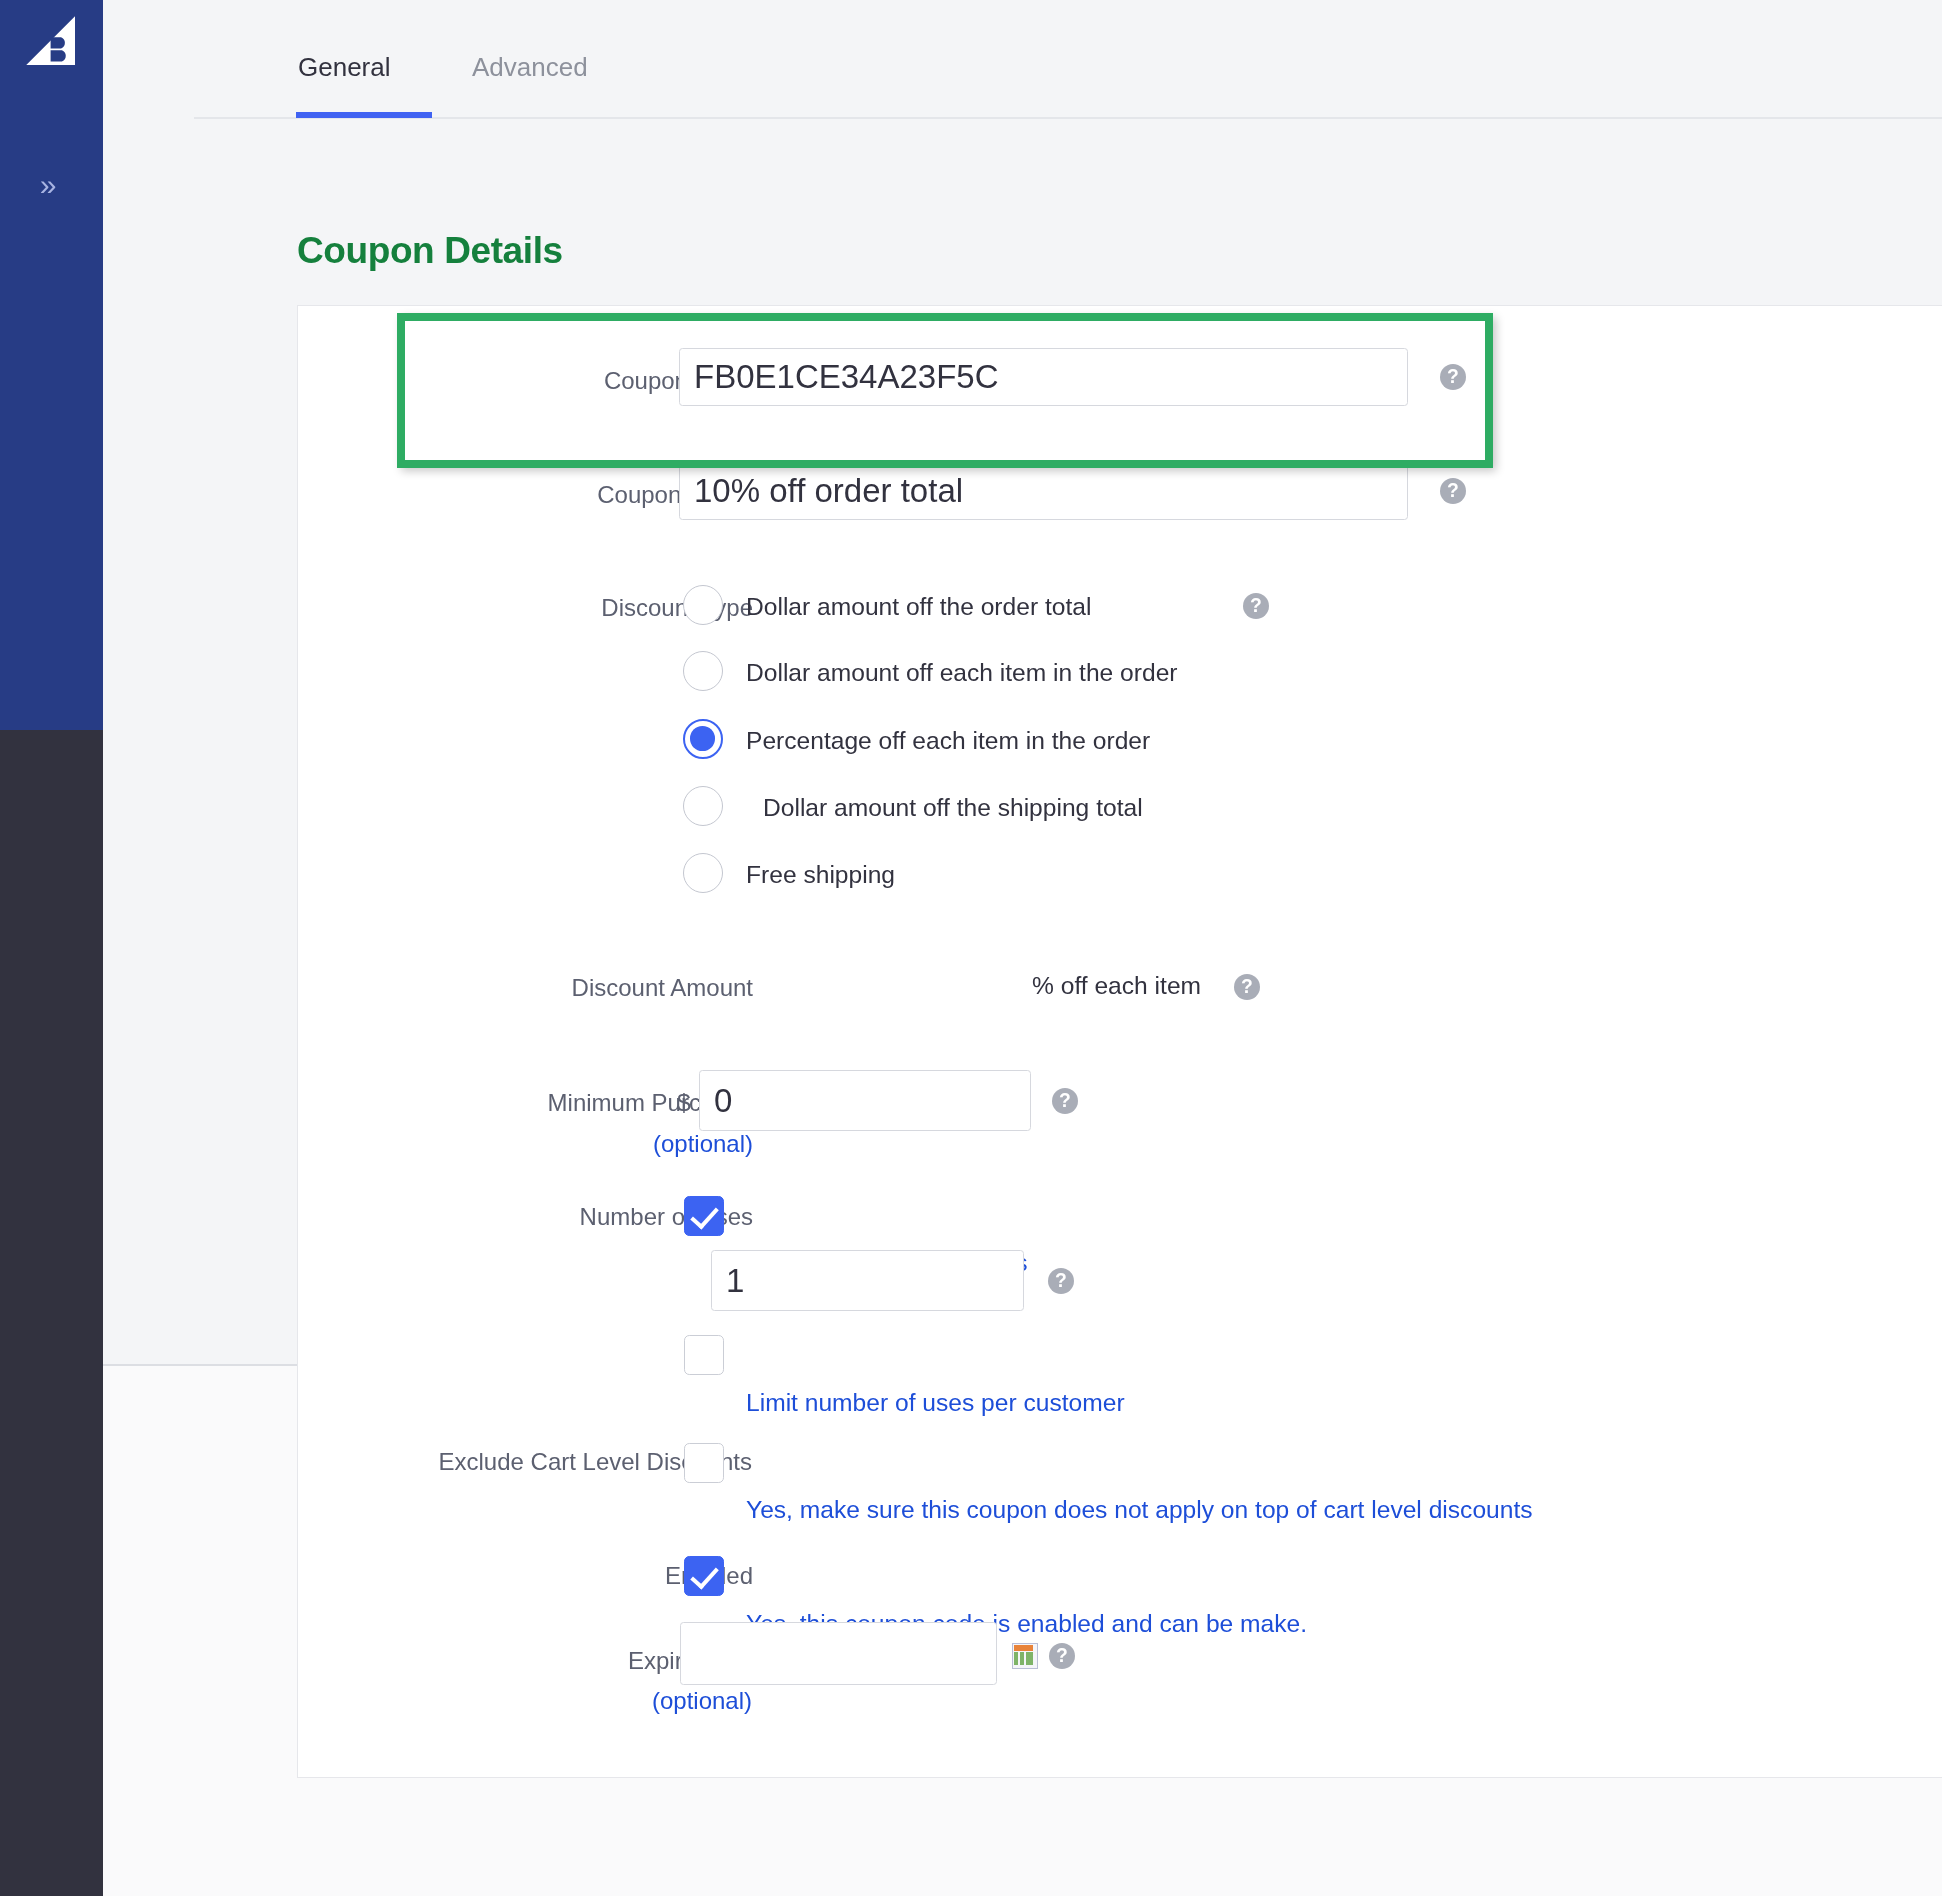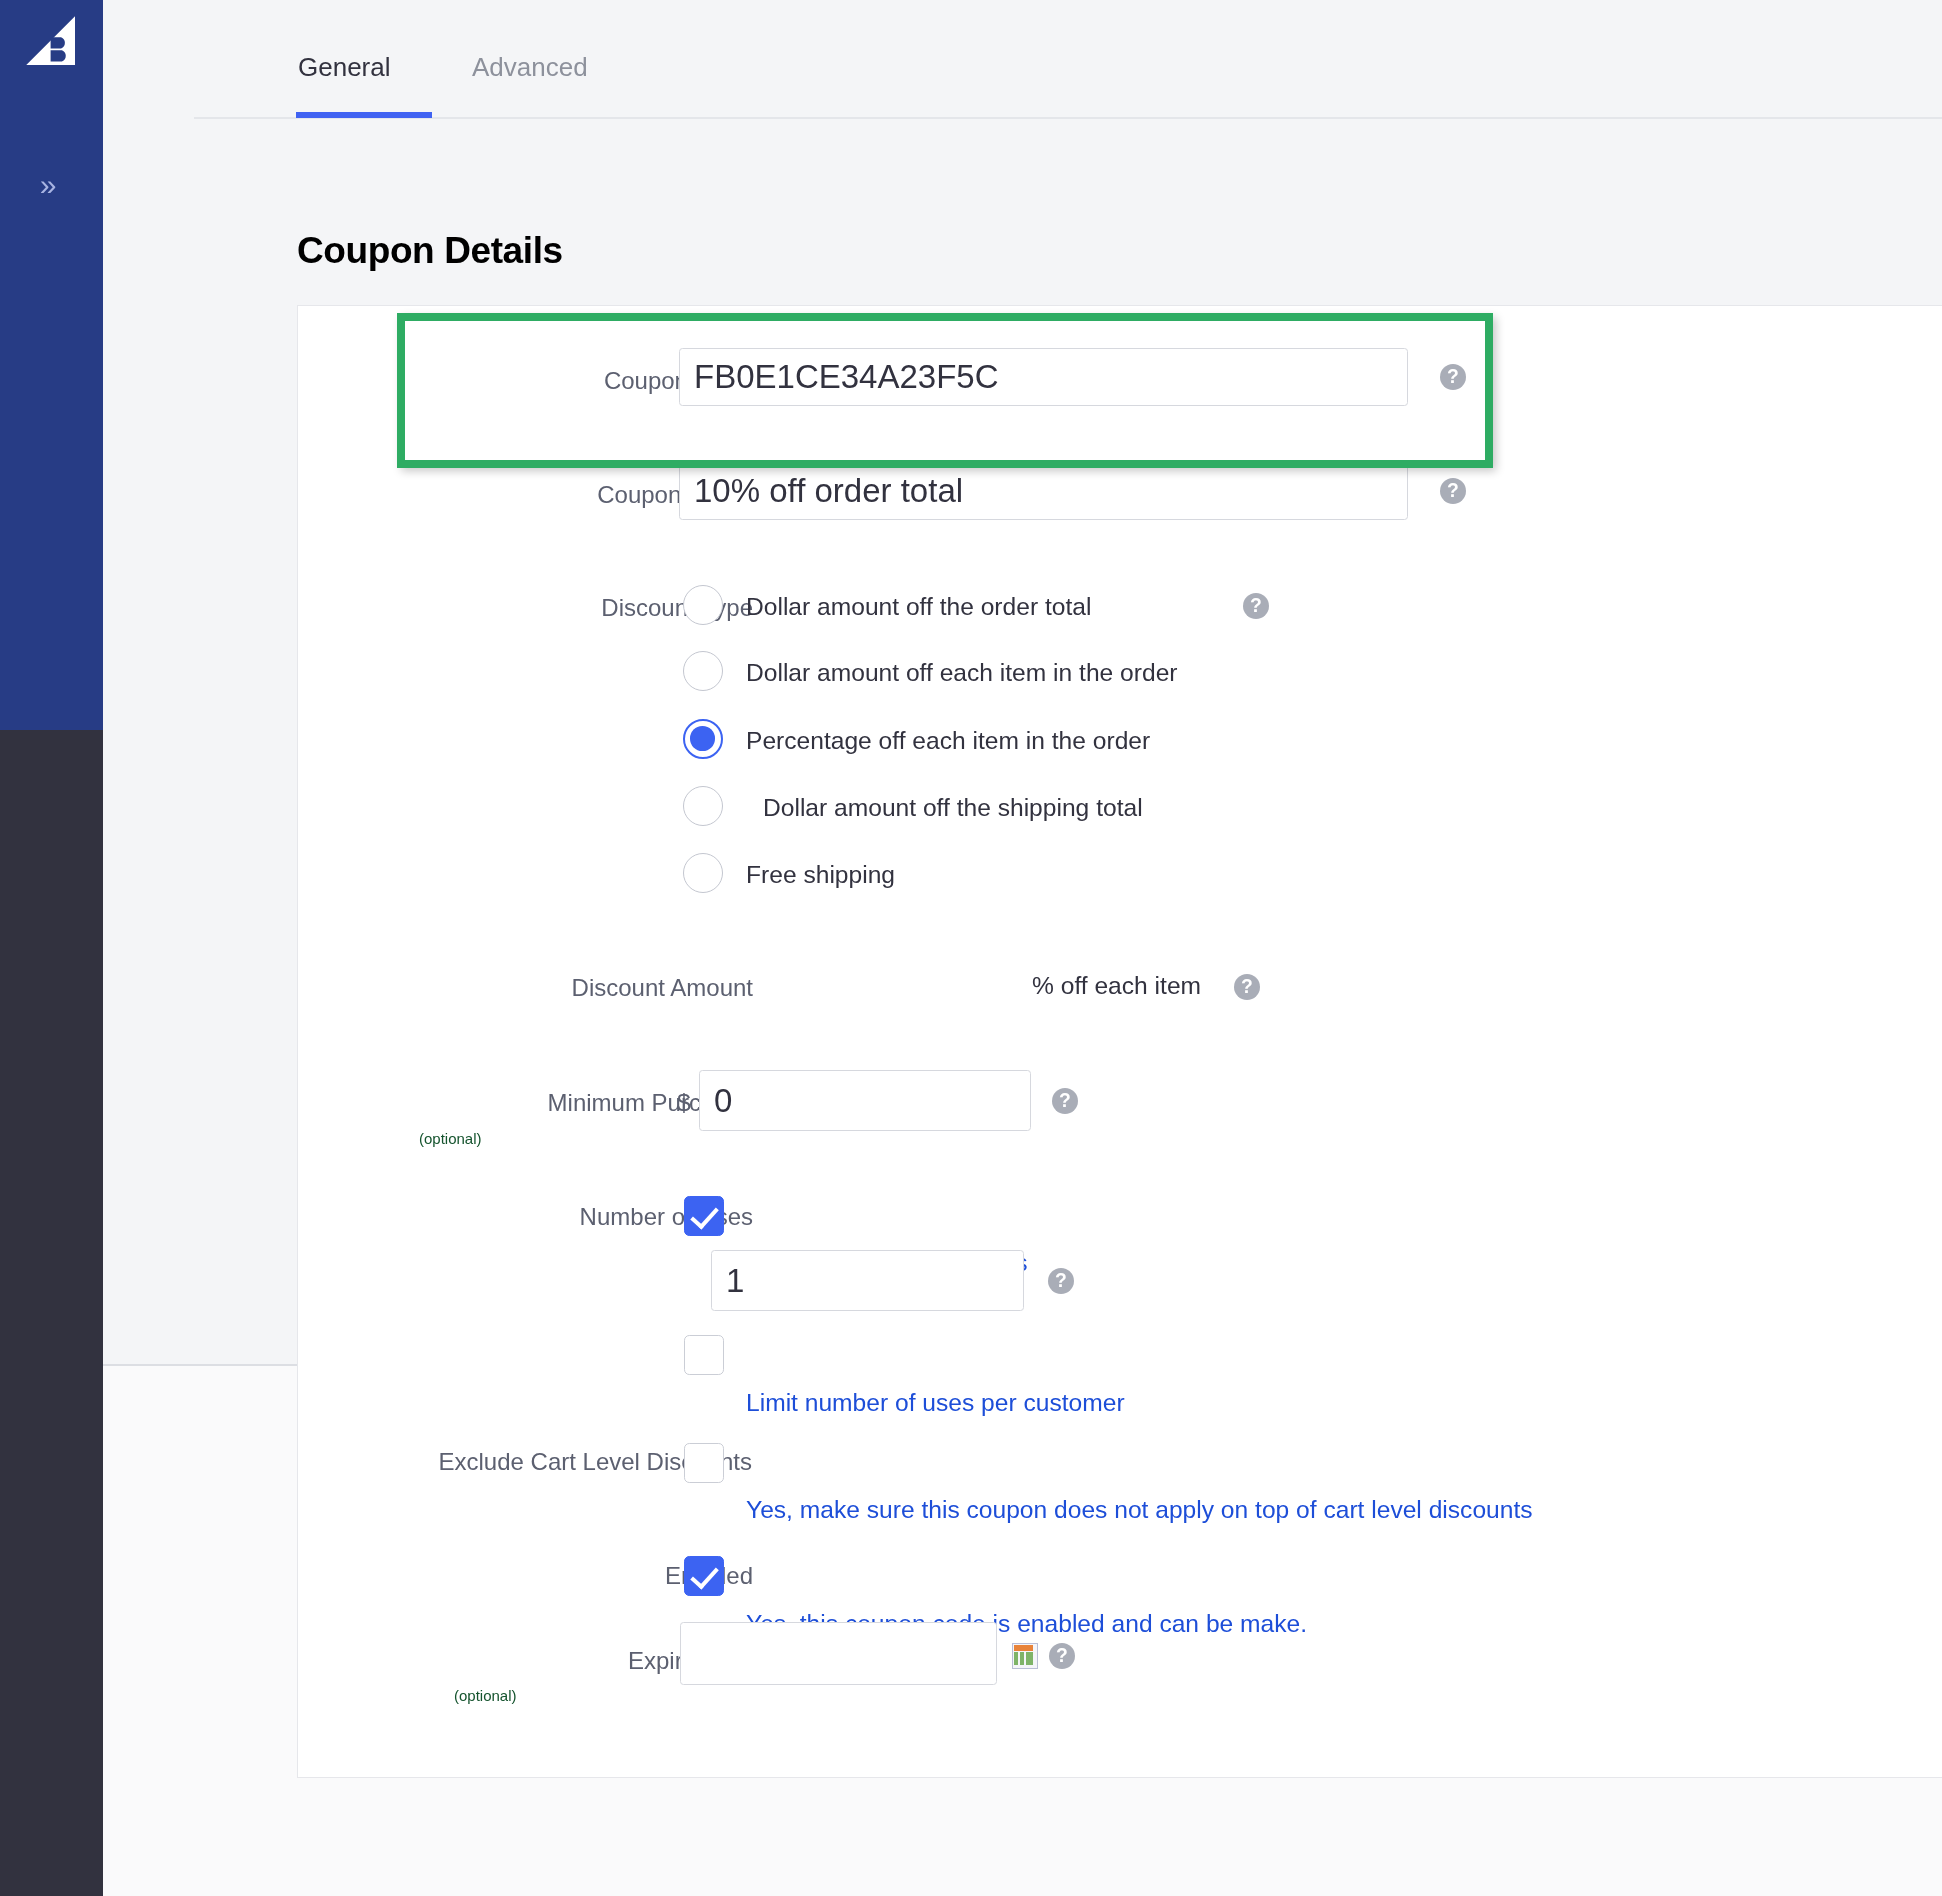--- a/index.html
+++ b/index.html
@@ -61,21 +61,21 @@
   .tab-general { left: 195px; }
   .tab-advanced { left: 369px; }
   .tab-underline {
     position: absolute; left: 193px; top: 112px;
     width: 136px; height: 6.1px; background: #4062f2;
   }
 
   
   .page-title {
     position: absolute; left: 194px; top: 230px;
-    font-size: 37px; font-weight: bold; color: #000000;
+    font-size: 37px; font-weight: bold; color: #15803d;
     letter-spacing: -0.4px;
   }
 
   
   .card {
     position: absolute; left: 194px; top: 305px;
     width: 1646px; height: 1473px;
     background: #ffffff;
     border: 0.9px solid #e6e7eb;
     border-right: none;
@@ -91,22 +91,22 @@
     pointer-events: none;
   }
   .lbl {
     position: absolute;
     font-size: 24px; color: #5c6070;
     text-align: right; white-space: nowrap;
     line-height: 1.2;
   }
   .lbl-sub {
     position: absolute;
-    font-size: 15px; color: #14532d;
-    white-space: nowrap;
+    font-size: 24px; color: #1d4ed8;
+    text-align: right; white-space: nowrap;
   }
   .inp {
     position: absolute;
     background: #ffffff;
     border: 0.9px solid #d6d8de;
     border-radius: 3.5px;
     font-size: 33px; color: #32323f;
     font-family: "Liberation Sans", sans-serif;
     padding: 18px 14px;
     line-height: 1;

